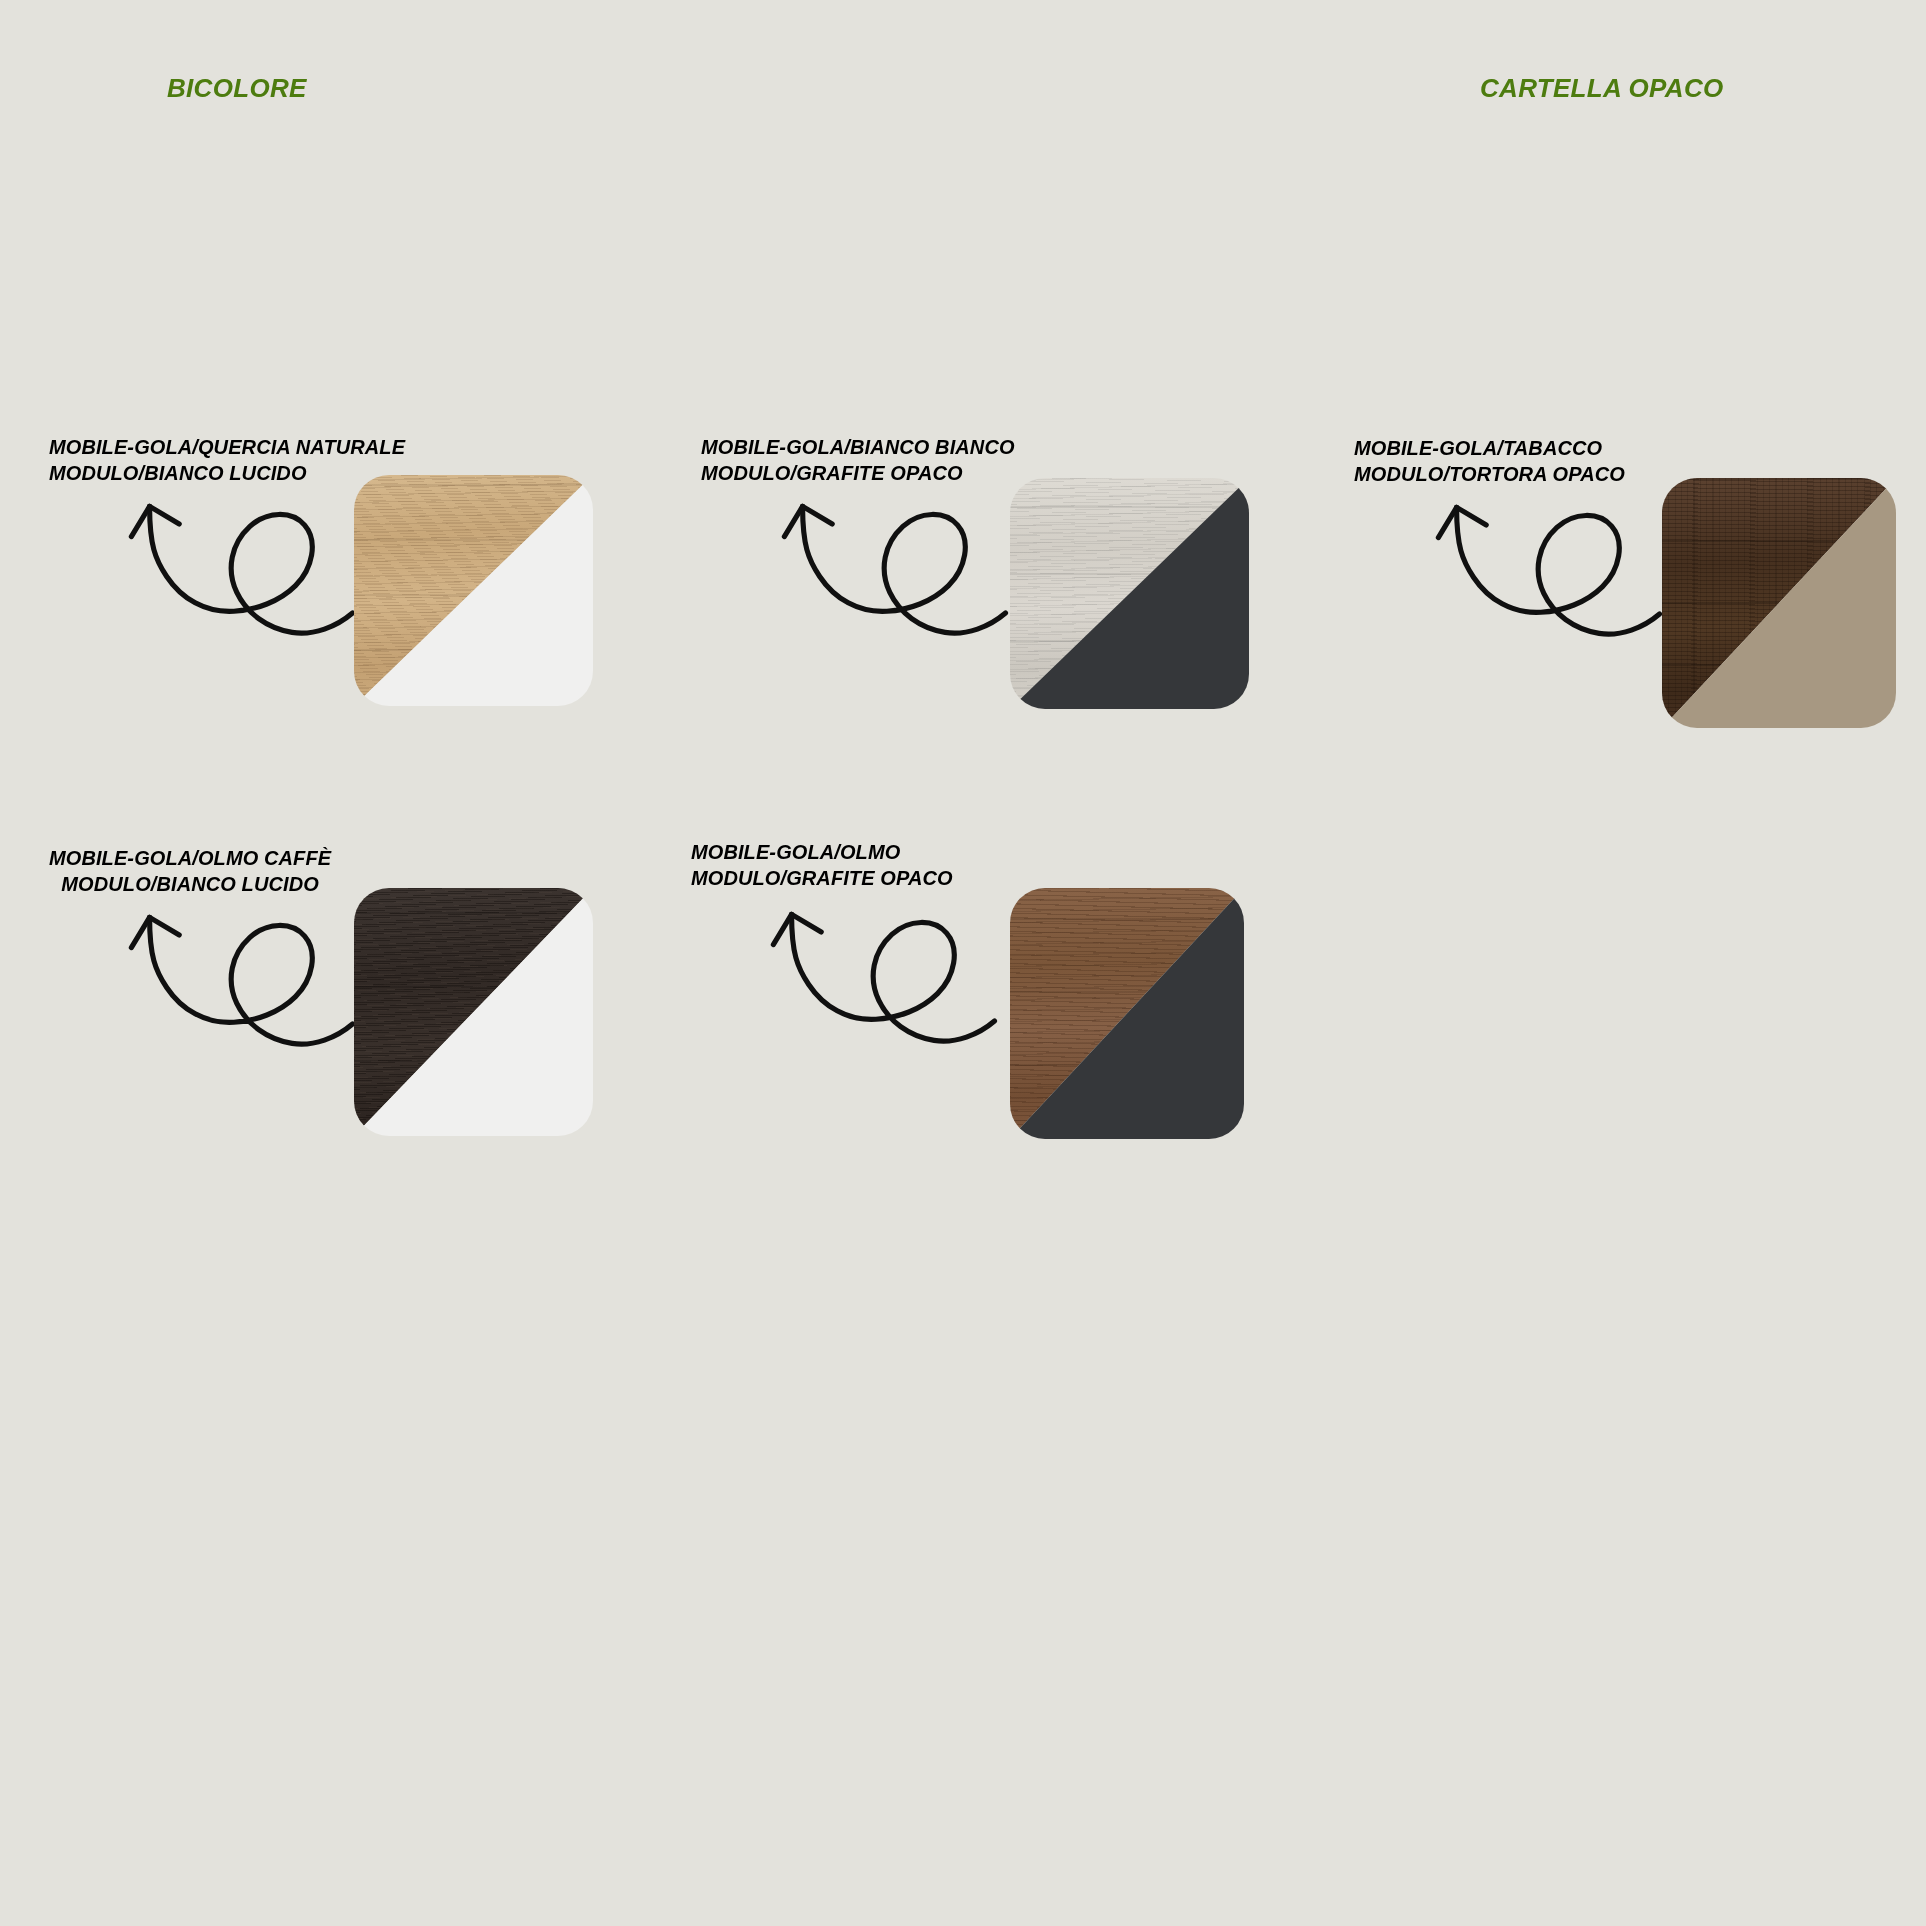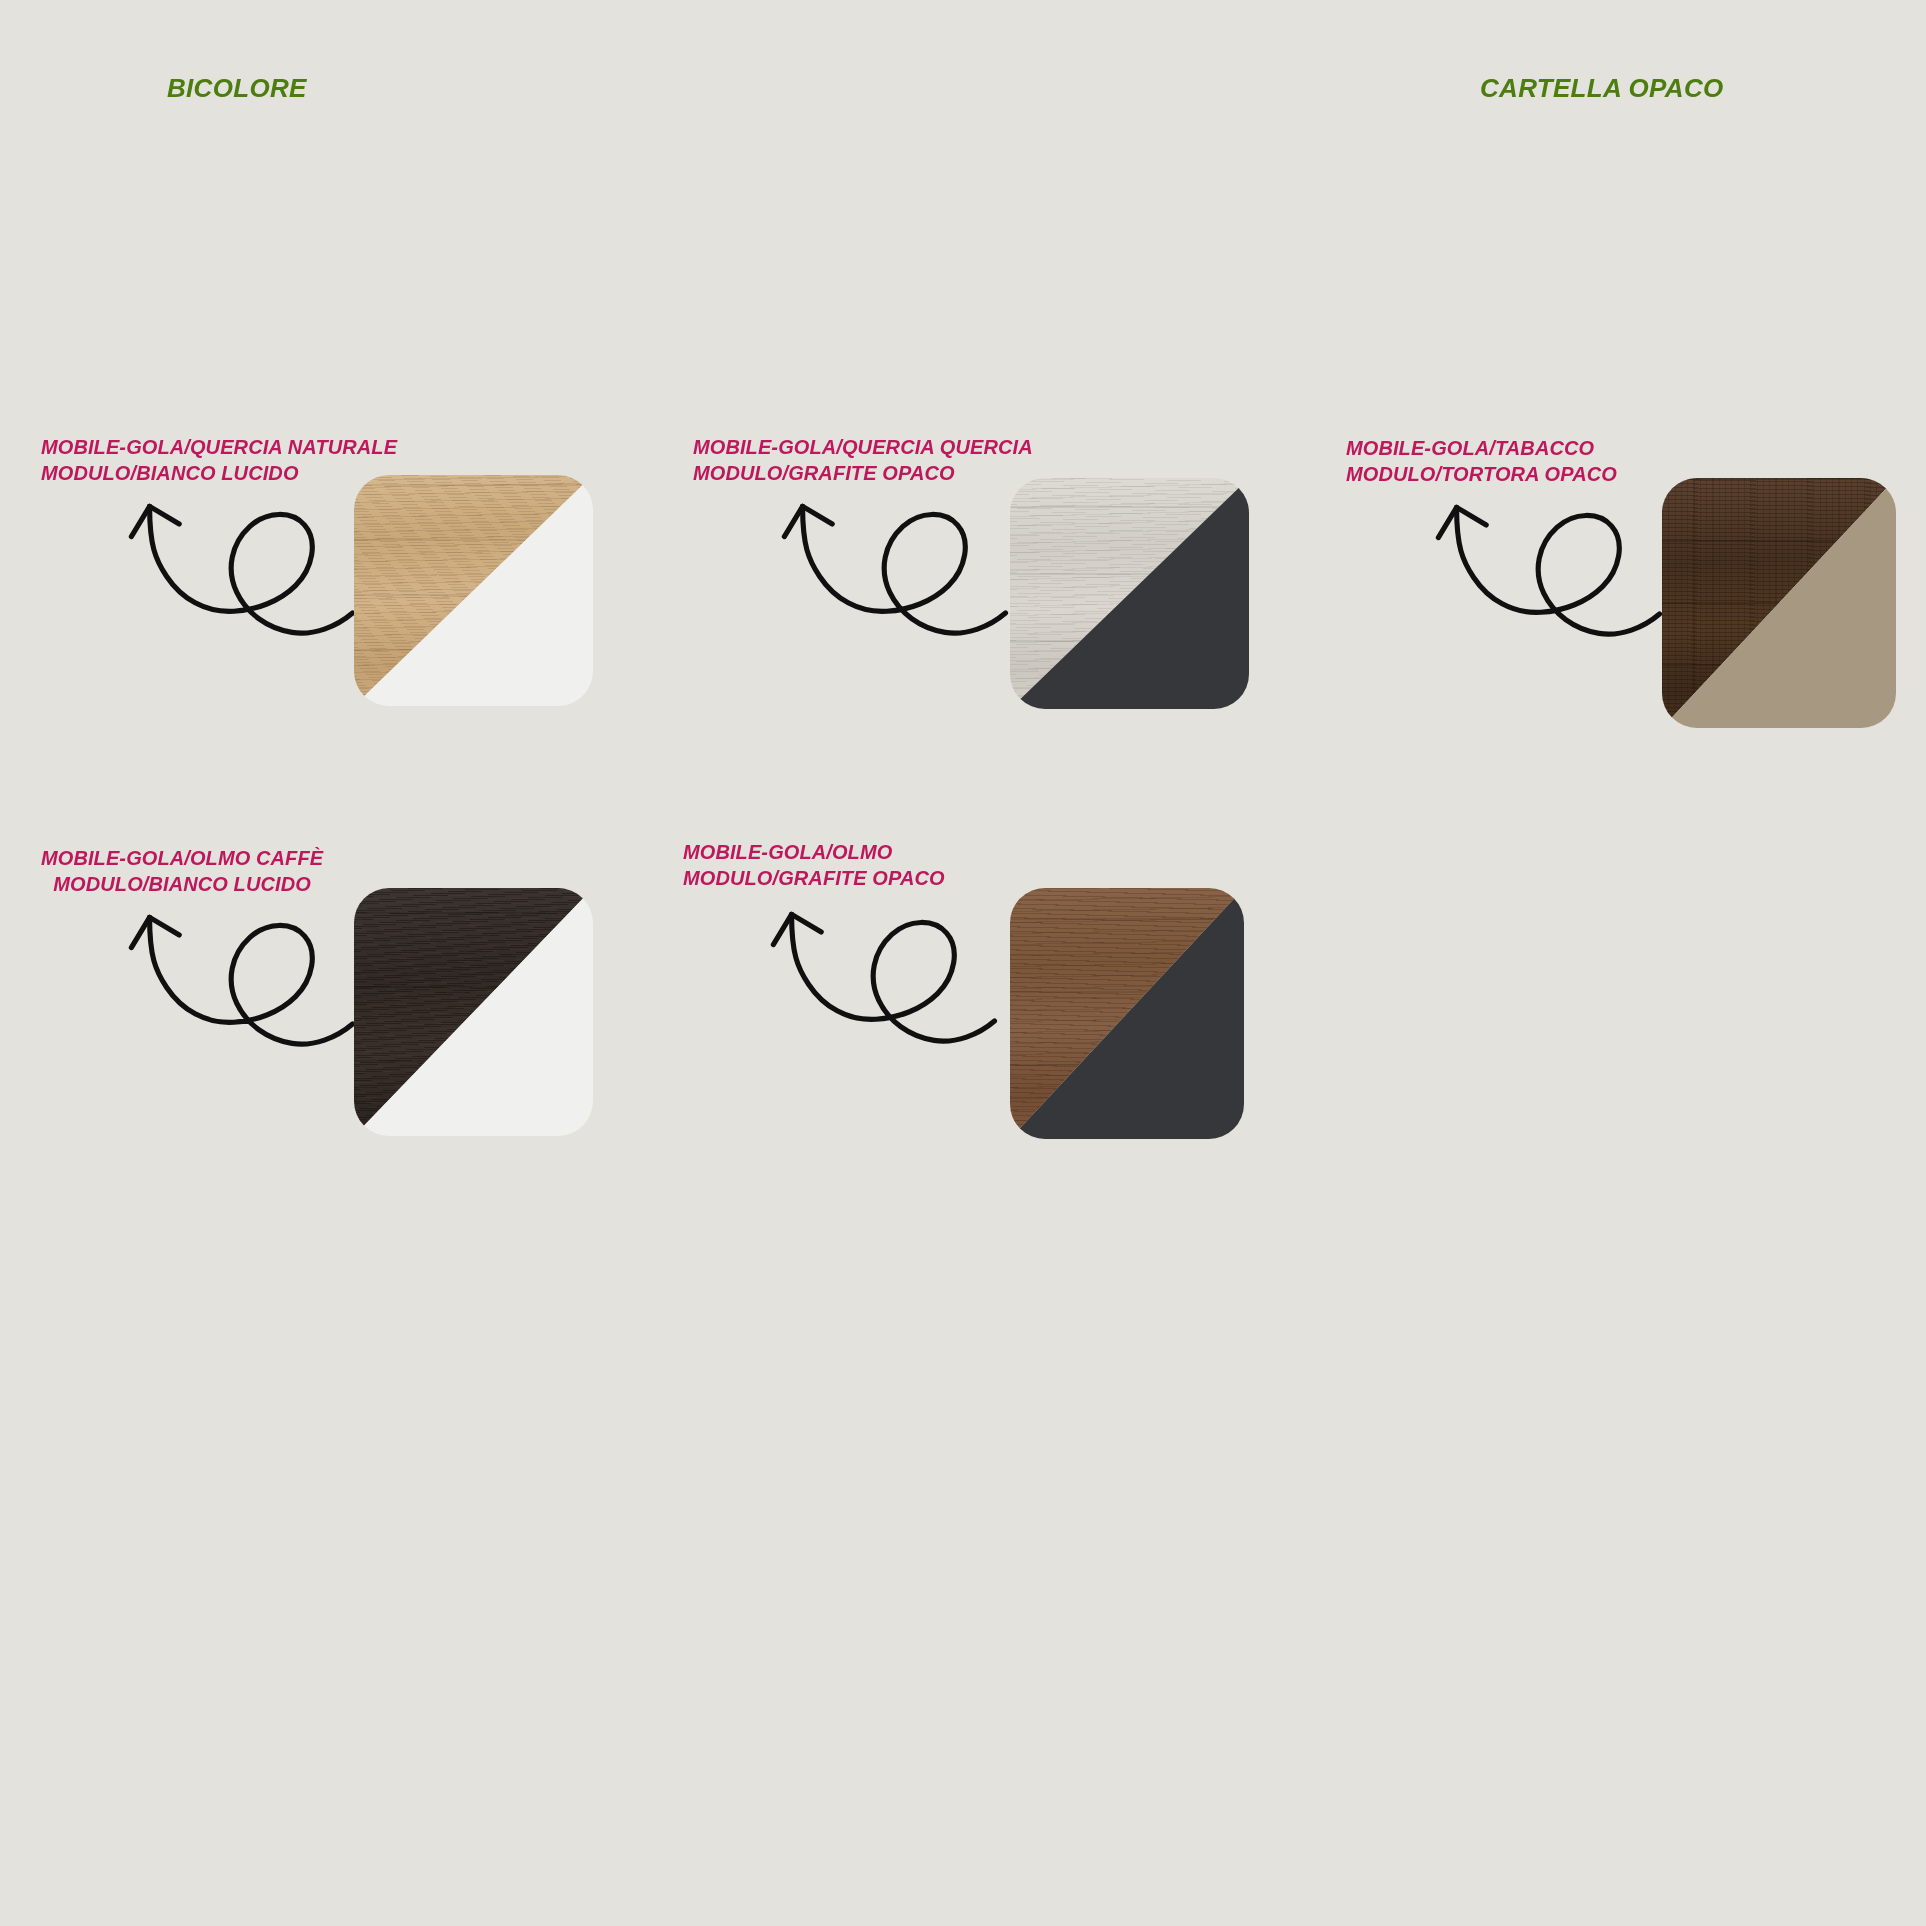--- a/index.html
+++ b/index.html
@@ -34,23 +34,24 @@
   .swatch-group {
     position: absolute;
   }
 
   .label {
     position: absolute;
     font-size: 20px;
     font-weight: 700;
     font-style: italic;
     line-height: 1.32;
-    color: #be185d;
+    color: #000000;
     white-space: nowrap;
     letter-spacing: 0.1px;
+    margin-left: 8px;
   }
   .label .line { display: block; }
 
   
   .chip {
     position: absolute;
     border-radius: 35px;
     overflow: hidden;
   }
   .chip .half {
@@ -172,21 +173,21 @@
 
   <div class="chip" style="left:354px; top:475px; width:239px; height:231px;">
     <div class="half wood wood-quercia-naturale"></div>
     <div class="half solid" style="background:#F0F0EF;"></div>
   </div>
 </div>
 
 <div class="swatch-group" style="left:656px; top:0px; width:628px; height:742px;">
 
   <div class="label" style="left:37px; top:434px;">
-    <span class="line">MOBILE-GOLA/QUERCIA QUERCIA</span>
+    <span class="line">MOBILE-GOLA/BIANCO BIANCO</span>
     <span class="line">MODULO/GRAFITE OPACO</span>
   </div>
 
   <svg class="arrow-svg" style="left:111px; top:491px;" width="257" height="171" viewBox="0 0 450 300">
     <path d="M 418 214 C 390 238, 350 254, 312 248 C 268 241, 232 214, 215 178
              C 196 138, 205 92, 238 62 C 268 35, 312 34, 334 60
              C 358 88, 348 136, 318 166 C 290 194, 248 209, 210 211
              C 160 214, 118 189, 92 150 C 72 120, 62 95, 62 27"></path>
     <path d="M 62 27 L 114 58"></path>
     <path d="M 62 27 L 30 80"></path>

